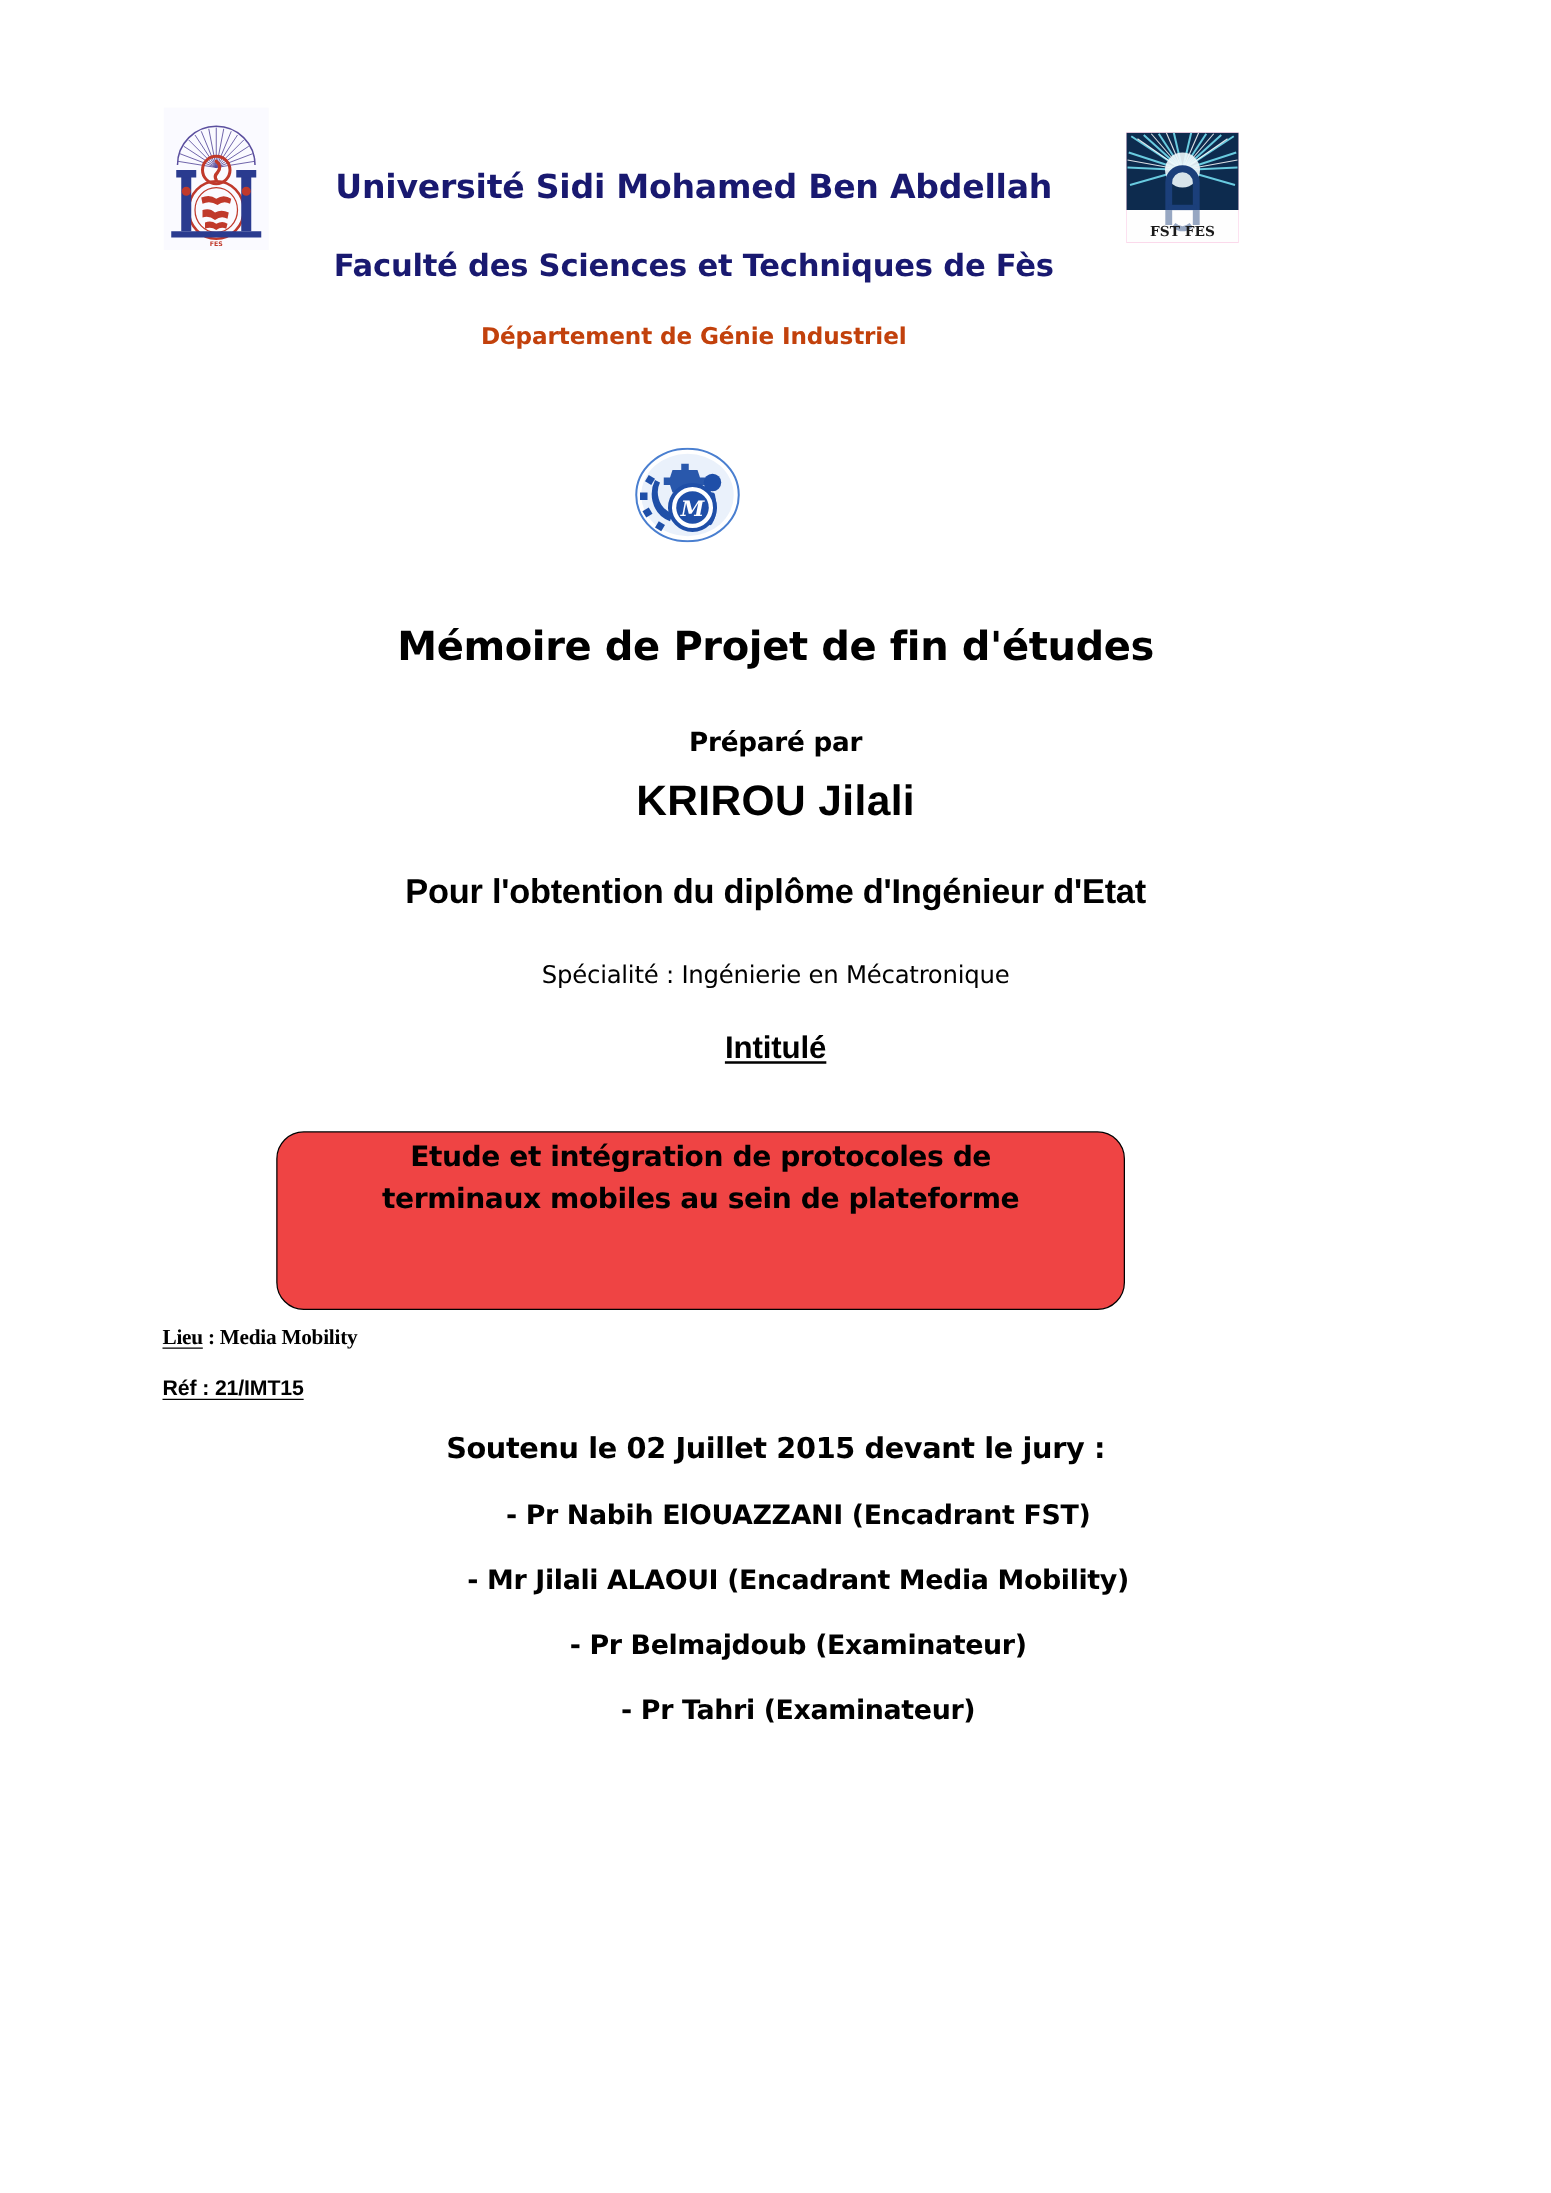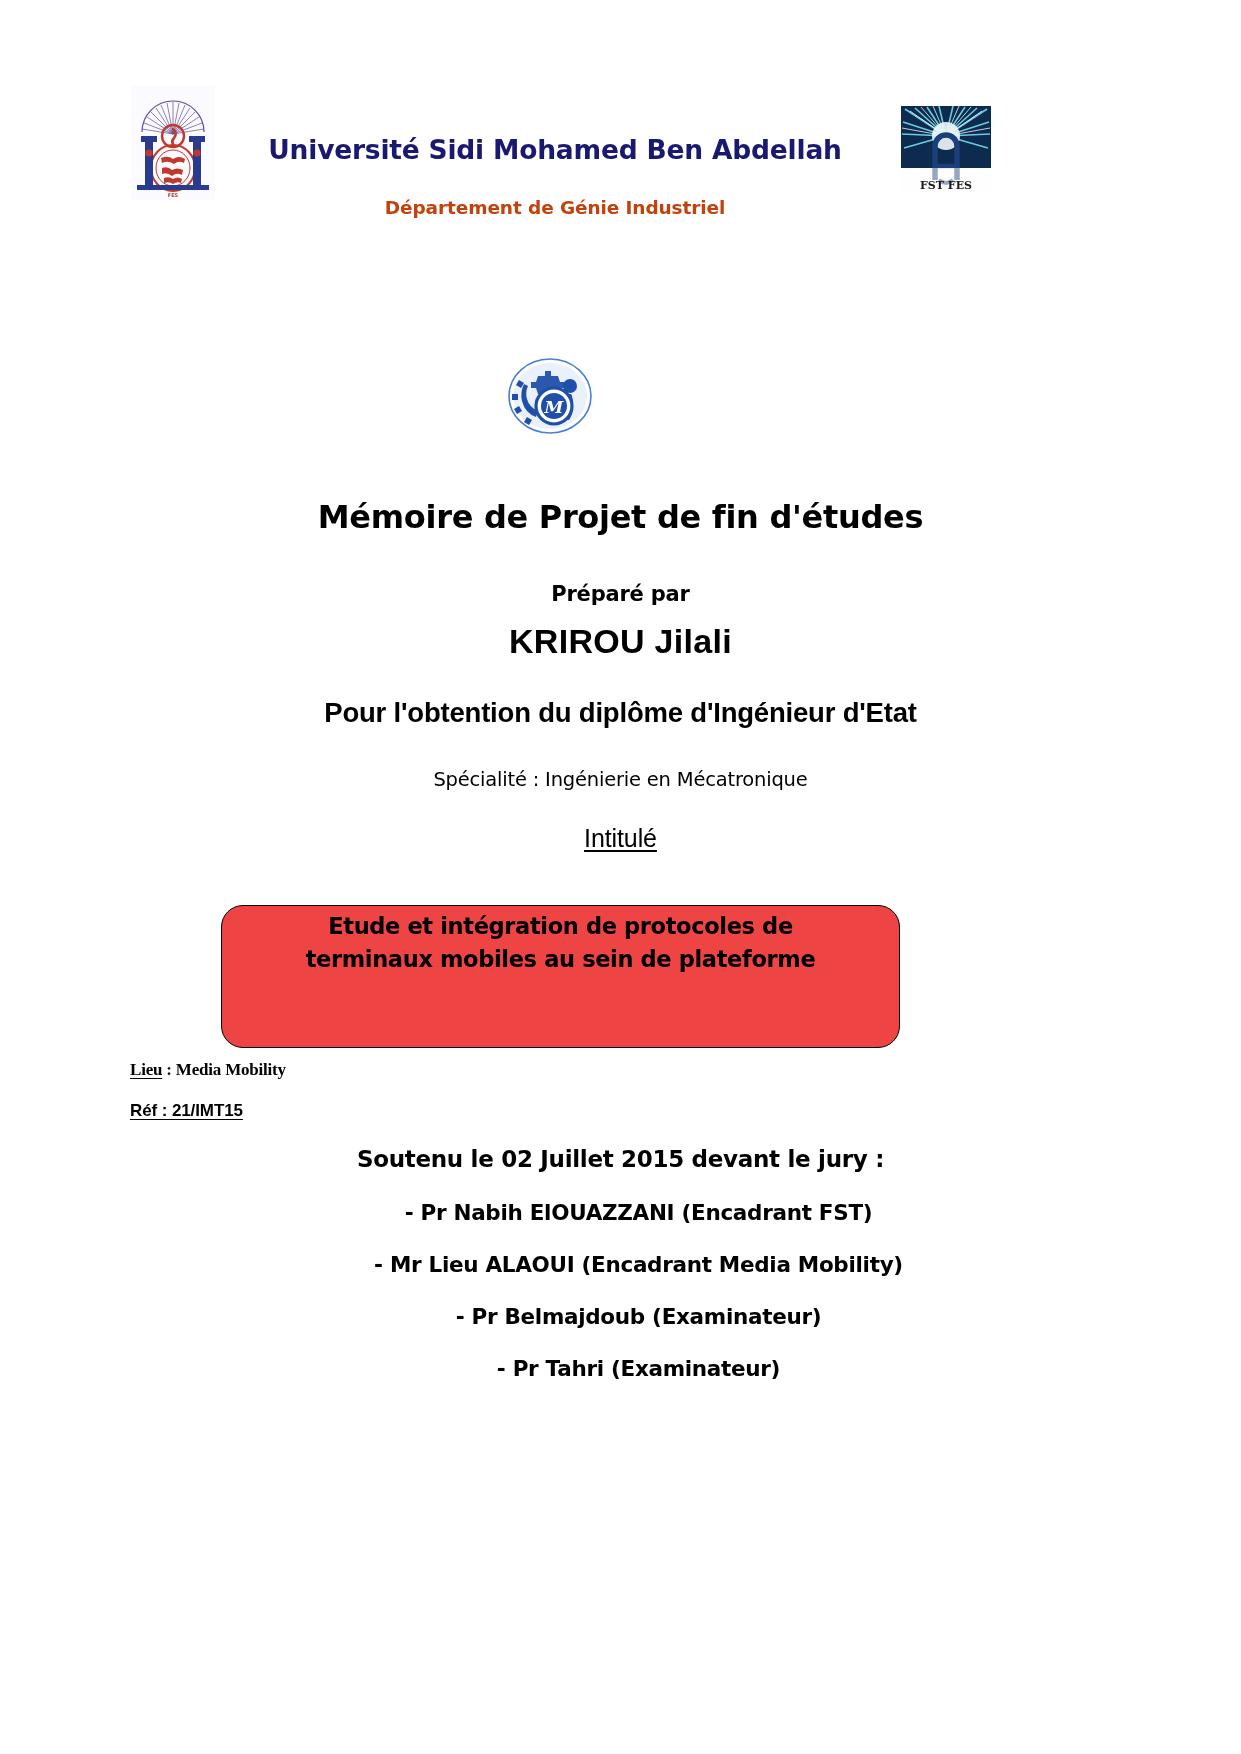--- a/index.html
+++ b/index.html
@@ -166,21 +166,21 @@
   .intitule-wrap {
     position: absolute;
     top: 824px;
     left: 0;
     width: 1241px;
     text-align: center;
   }
 
   .intitule {
     font-family: "Liberation Sans", sans-serif;
-    font-weight: normal;
+    font-weight: bold;
     font-size: 25px;
     text-decoration: underline;
     text-underline-offset: 3px;
     letter-spacing: -0.1px;
   }
 
   
   .title-box {
     position: absolute;
     left: 221px;
@@ -346,20 +346,21 @@
         <path d="M34 74 L34 40 A11 11 0 0 1 56 40 L56 74" fill="none" stroke="#1b3f7a" stroke-width="5.5"></path>
         <path d="M34 60 L56 60" stroke="#1b3f7a" stroke-width="4.5"></path>
         <path d="M38 74 q7 6 14 0" fill="none" stroke="#1b3f7a" stroke-width="4"></path>
         <rect x="0" y="62" width="90" height="26" fill="#fdfdfd" opacity="0.55"></rect>
         <text x="45" y="83" font-family="'DejaVu Serif',serif" font-size="11" fill="#1a1a1a" text-anchor="middle" font-weight="bold">FST FES</text>
       </svg>
     </div>
 
     <div class="header-text">
       <div class="univ-line">Université Sidi Mohamed Ben Abdellah</div>
+      <div class="fac-line">Faculté des Sciences et Techniques de Fès</div>
       <div class="dept-line">Département de Génie Industriel</div>
     </div>
   </div>
 
   <div class="logo-mecha">
     <svg viewBox="0 0 84 76" width="84" height="76" aria-hidden="true">
       <ellipse cx="42" cy="38" rx="41" ry="37" fill="none" stroke="#4a7fd0" stroke-width="1.6"></ellipse>
       <ellipse cx="42" cy="38" rx="37" ry="33" fill="#eaf1fb"></ellipse>
       <g fill="#1f4fa8">
         <path d="M30 18 h7 v-5 h6 v5 h7 l2 6 h5 v6 h-5 l-2 6 h-7 v5 h-6 v-5 h-7 l-2 -6 h-5 v-6 h5 z" opacity="0.95"></path>
@@ -399,18 +400,18 @@
   <div class="lieu-line">
     <span class="u">Lieu</span><span> : </span><span>Media Mobility</span>
   </div>
 
   <div class="ref-line">Réf : 21/IMT15</div>
 
   <div class="jury-heading">Soutenu le 02 Juillet 2015 devant le jury :</div>
 
   <div class="jury-list">
     <div class="jury-item">- Pr Nabih ElOUAZZANI (Encadrant FST)</div>
-    <div class="jury-item">- Mr Lieu ALAOUI (Encadrant Media Mobility)</div>
+    <div class="jury-item">- Mr Jilali ALAOUI (Encadrant Media Mobility)</div>
     <div class="jury-item">- Pr  Belmajdoub (Examinateur)</div>
     <div class="jury-item">- Pr  Tahri (Examinateur)</div>
   </div>
 
 </div>
 
 </body></html>

